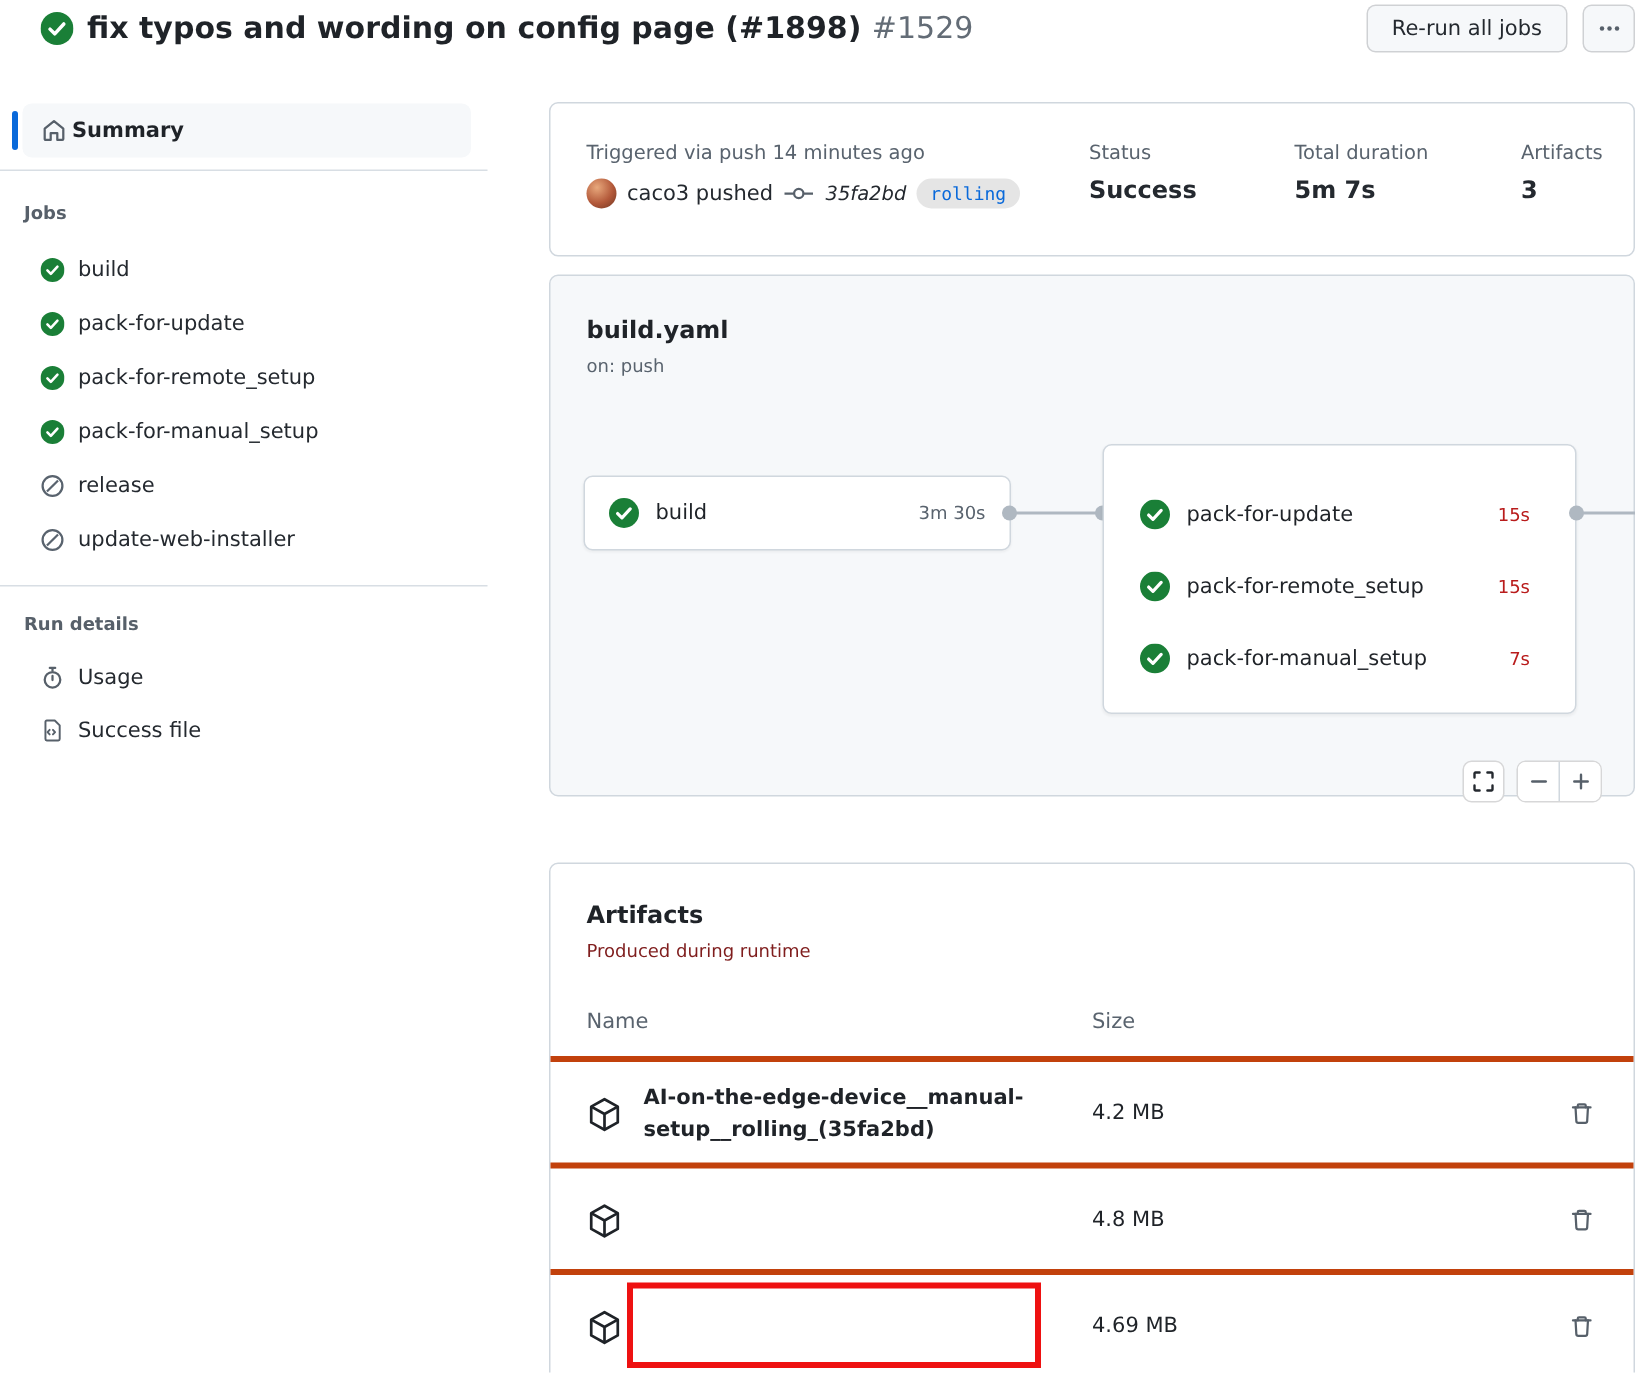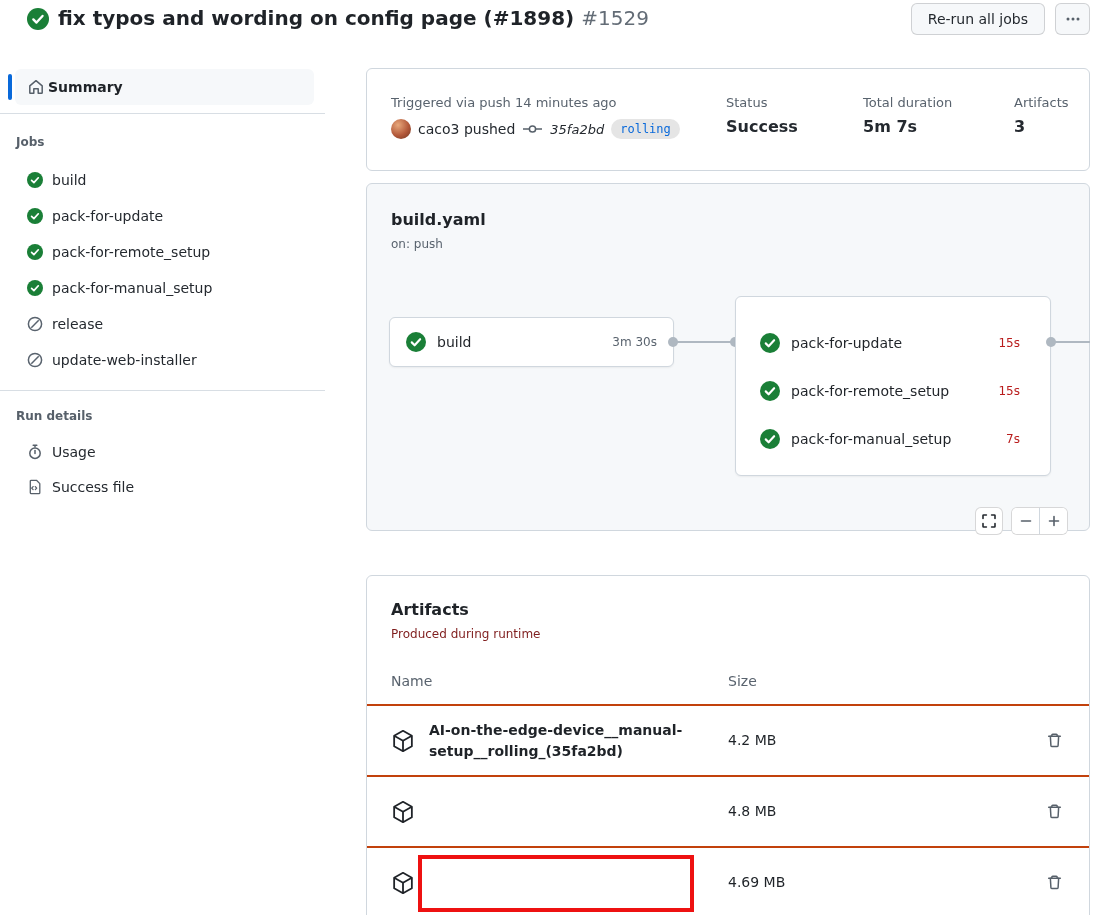--- a/index.html
+++ b/index.html
@@ -82,21 +82,21 @@
                     cursor:pointer; background:#fff; border:none; }
   .ctl-zoom .half + .half { border-left:1px solid #d0d7de; }
 
   
   .card-artifacts { top:575px; height:360px; }
   .ar-title { position:absolute; left:24px; top:24px; font-size:16px; font-weight:bold; }
   .ar-sub   { position:absolute; left:24px; top:51px; font-size:12px; color:#7f1d1d; }
   .ar-col   { position:absolute; top:97px; font-size:14px; color:#59636e; }
   .ar-col-name { left:24px; } .ar-col-size { left:361px; }
   .ar-row { position:absolute; left:0; width:100%; height:71px;
-            border-top:2px solid #c2410c; }
+            border-top:4px solid #c2410c; }
   .ar-row .pkg   { position:absolute; left:24px; top:23px; width:24px; height:24px; }
   .ar-row .name  { position:absolute; left:62px; top:14px; width:285px; font-size:14px;
                    font-weight:bold; line-height:21px; }
   .ar-row .size  { position:absolute; left:361px; top:26px; font-size:14px; }
   .ar-row .trash { position:absolute; right:26px; top:26px; width:17px; height:17px; cursor:pointer; }
   .red-annotation { position:absolute; left:52px; top:855px; width:276px; height:57px;
                     border:4px solid #ee1111; z-index:5; pointer-events:none; }
 </style>
 </head>
 <body>

